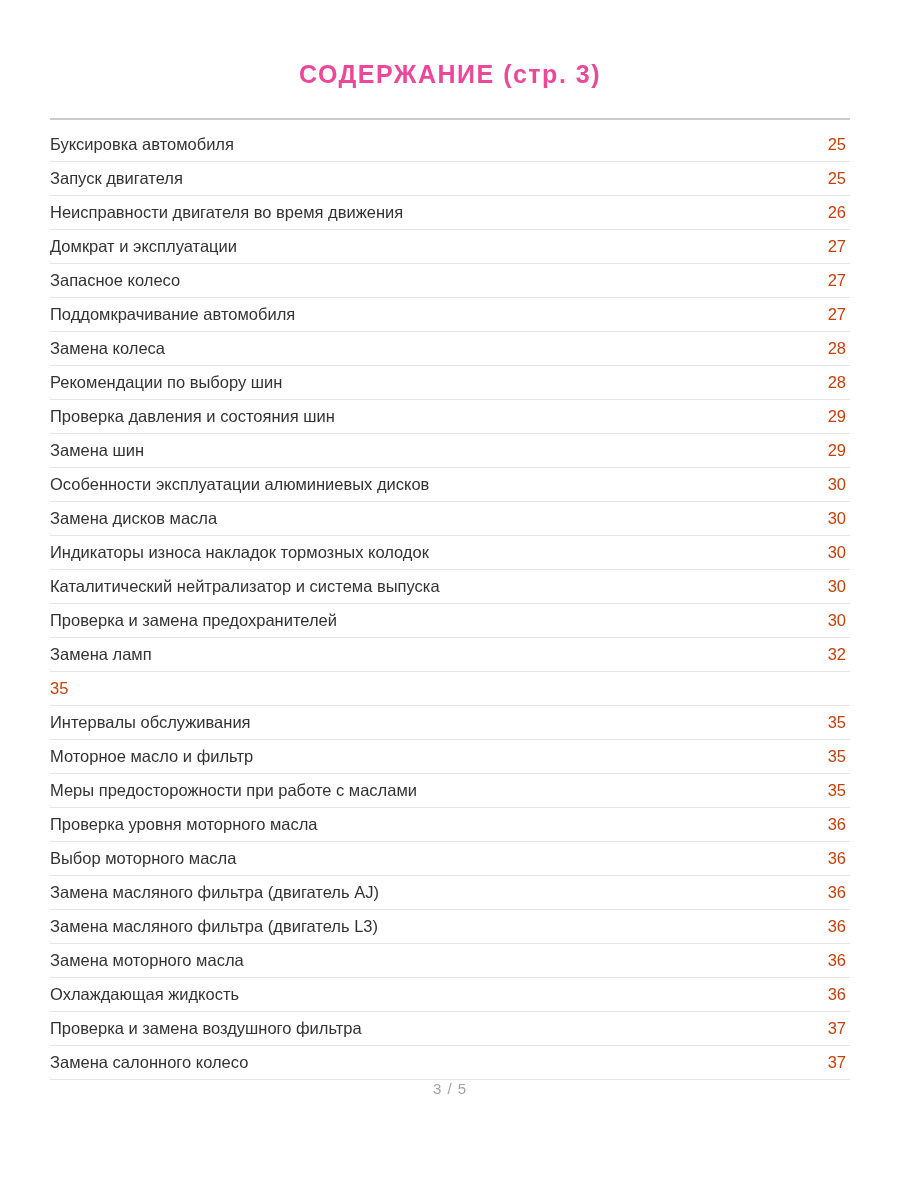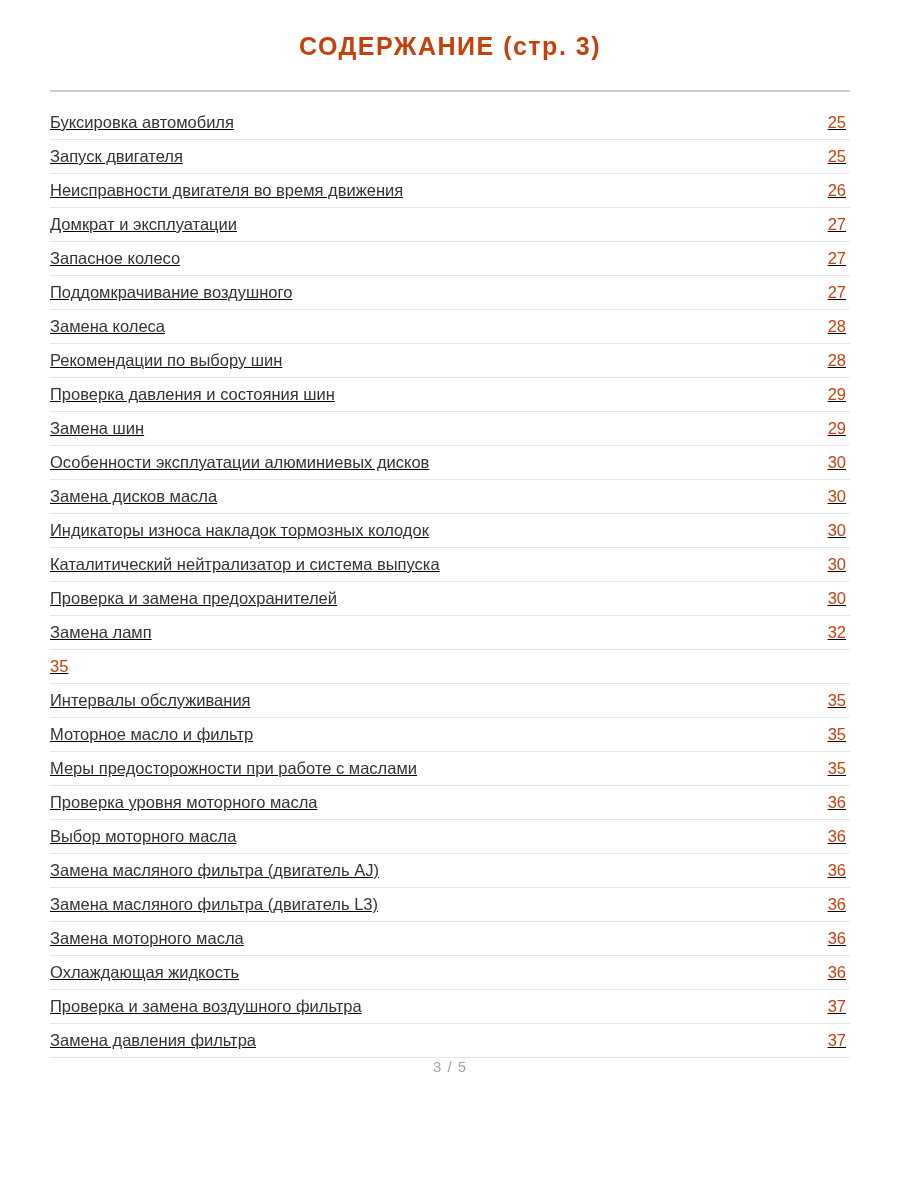--- a/index.html
+++ b/index.html
@@ -20,31 +20,31 @@
     width: 800px;
     margin: 0 auto;
   }
   .page-title {
     padding-top: 32px;
     text-align: center;
     font-size: 25px;
     line-height: 28px;
     font-weight: 700;
     letter-spacing: 1.5px;
-    color: #c2410c;
+    color: #ec4899;
+    margin-top: 28px;
   }
   .top-rule {
     margin-top: 30px;
     border: none;
     border-top: 2px solid #cbcbcb;
     height: 0;
   }
   .toc-list {
-    margin-top: 14px;
-    text-decoration: underline;
+    margin-top: 8px;
   }
   .toc-row {
     height: 34px;
     display: flex;
     justify-content: space-between;
     align-items: center;
     border-bottom: 1px solid #e5e5e5;
     cursor: default;
   }
   .toc-label {
@@ -93,21 +93,21 @@
     <span class="toc-label">Домкрат и эксплуатации</span>
     <span class="toc-page">27</span>
   </div>
 
   <div class="toc-row">
     <span class="toc-label">Запасное колесо</span>
     <span class="toc-page">27</span>
   </div>
 
   <div class="toc-row">
-    <span class="toc-label">Поддомкрачивание воздушного</span>
+    <span class="toc-label">Поддомкрачивание автомобиля</span>
     <span class="toc-page">27</span>
   </div>
 
   <div class="toc-row">
     <span class="toc-label">Замена колеса</span>
     <span class="toc-page">28</span>
   </div>
 
   <div class="toc-row">
     <span class="toc-label">Рекомендации по выбору шин</span>
@@ -202,20 +202,20 @@
     <span class="toc-label">Охлаждающая жидкость</span>
     <span class="toc-page">36</span>
   </div>
 
   <div class="toc-row">
     <span class="toc-label">Проверка и замена воздушного фильтра</span>
     <span class="toc-page">37</span>
   </div>
 
   <div class="toc-row">
-    <span class="toc-label">Замена давления фильтра</span>
+    <span class="toc-label">Замена салонного колесо</span>
     <span class="toc-page">37</span>
   </div>
 </div>
 
     <div class="page-indicator">3 / 5</div>
   </div>
 </div>
 
 </body></html>

